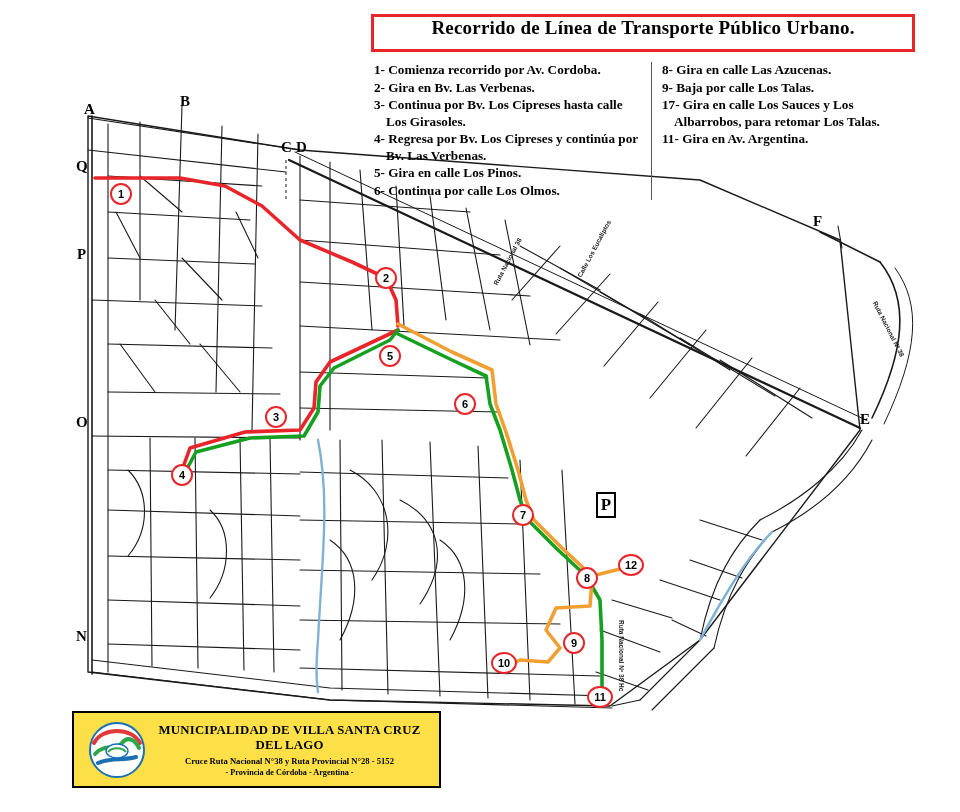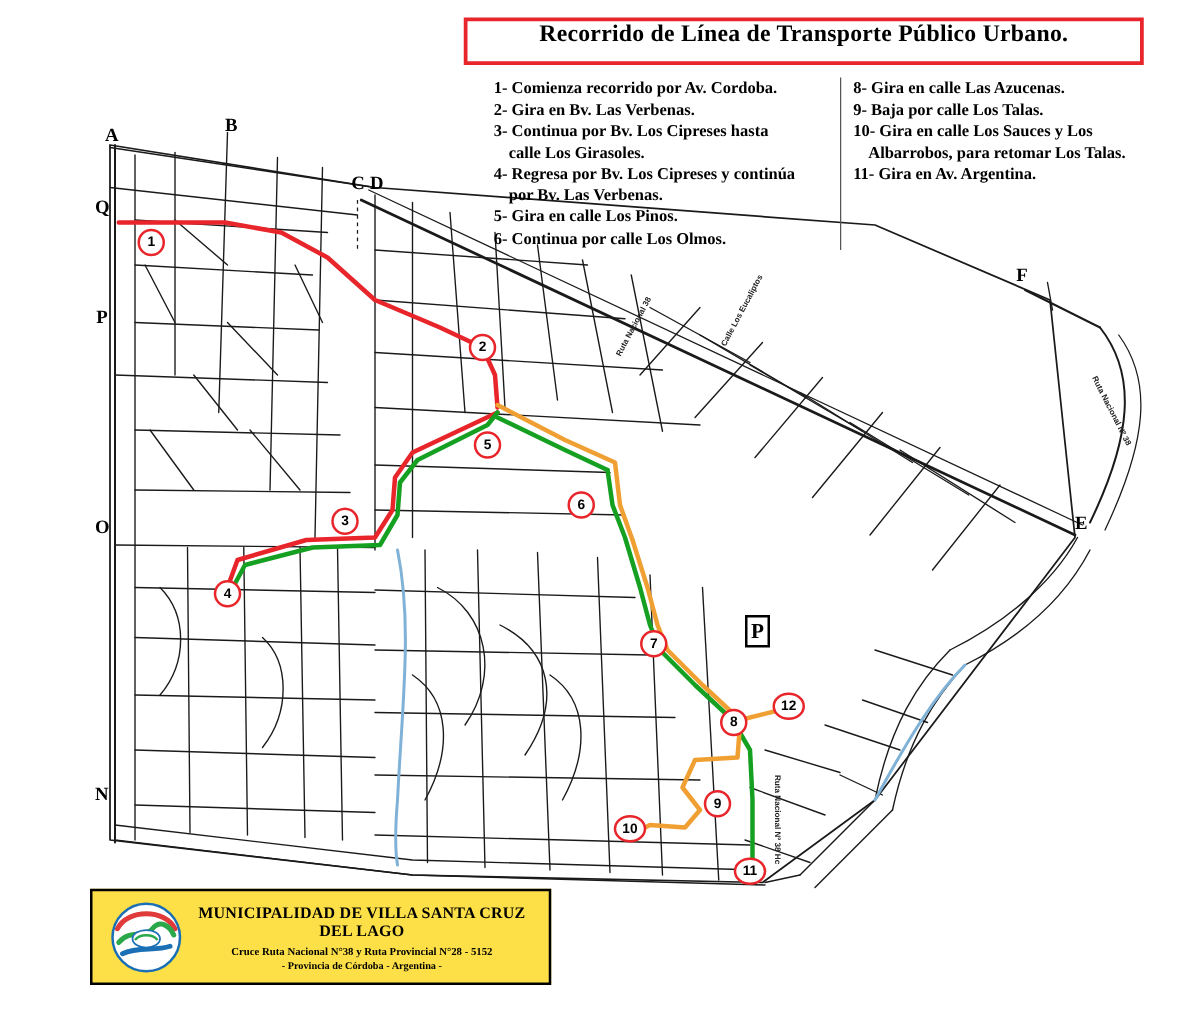--- a/index.html
+++ b/index.html
@@ -49,21 +49,20 @@
     top: 62px;
     width: 545px;
     display: flex;
     gap: 10px;
     font-weight: bold;
     font-size: 13.2px;
     line-height: 16.5px;
   }
   #legend .col {
     width: 268px;
-    margin-left: 21px;
   }
   #legend .col.right {
     border-left: 1px solid #555;
     padding-left: 10px;
     width: 258px;
   }
   #legend .item {
     margin-bottom: 1px;
     text-indent: -12px;
     padding-left: 12px;
@@ -341,21 +340,21 @@
       <div class="item">1- Comienza recorrido por Av. Cordoba.</div>
       <div class="item">2- Gira en Bv. Las Verbenas.</div>
       <div class="item">3- Continua por Bv. Los Cipreses hasta calle Los Girasoles.</div>
       <div class="item">4- Regresa por Bv. Los Cipreses y continúa por Bv. Las Verbenas.</div>
       <div class="item">5- Gira en calle Los Pinos.</div>
       <div class="item">6- Continua por calle Los Olmos.</div>
     </div>
     <div class="col right">
       <div class="item">8- Gira en calle Las Azucenas.</div>
       <div class="item">9- Baja por calle Los Talas.</div>
-      <div class="item">10- Gira en calle Los Sauces y Los Albarrobos, para retomar Los Talas.</div>
+      <div class="item">17- Gira en calle Los Sauces y Los Albarrobos, para retomar Los Talas.</div>
       <div class="item">11- Gira en Av. Argentina.</div>
     </div>
   </div>
 
   <div class="marker" style="left:121px; top:194px;">1</div>
   <div class="marker" style="left:386px; top:278px;">2</div>
   <div class="marker" style="left:276px; top:417px;">3</div>
   <div class="marker" style="left:182px; top:475px;">4</div>
   <div class="marker" style="left:390px; top:356px;">5</div>
   <div class="marker" style="left:465px; top:404px;">6</div>

